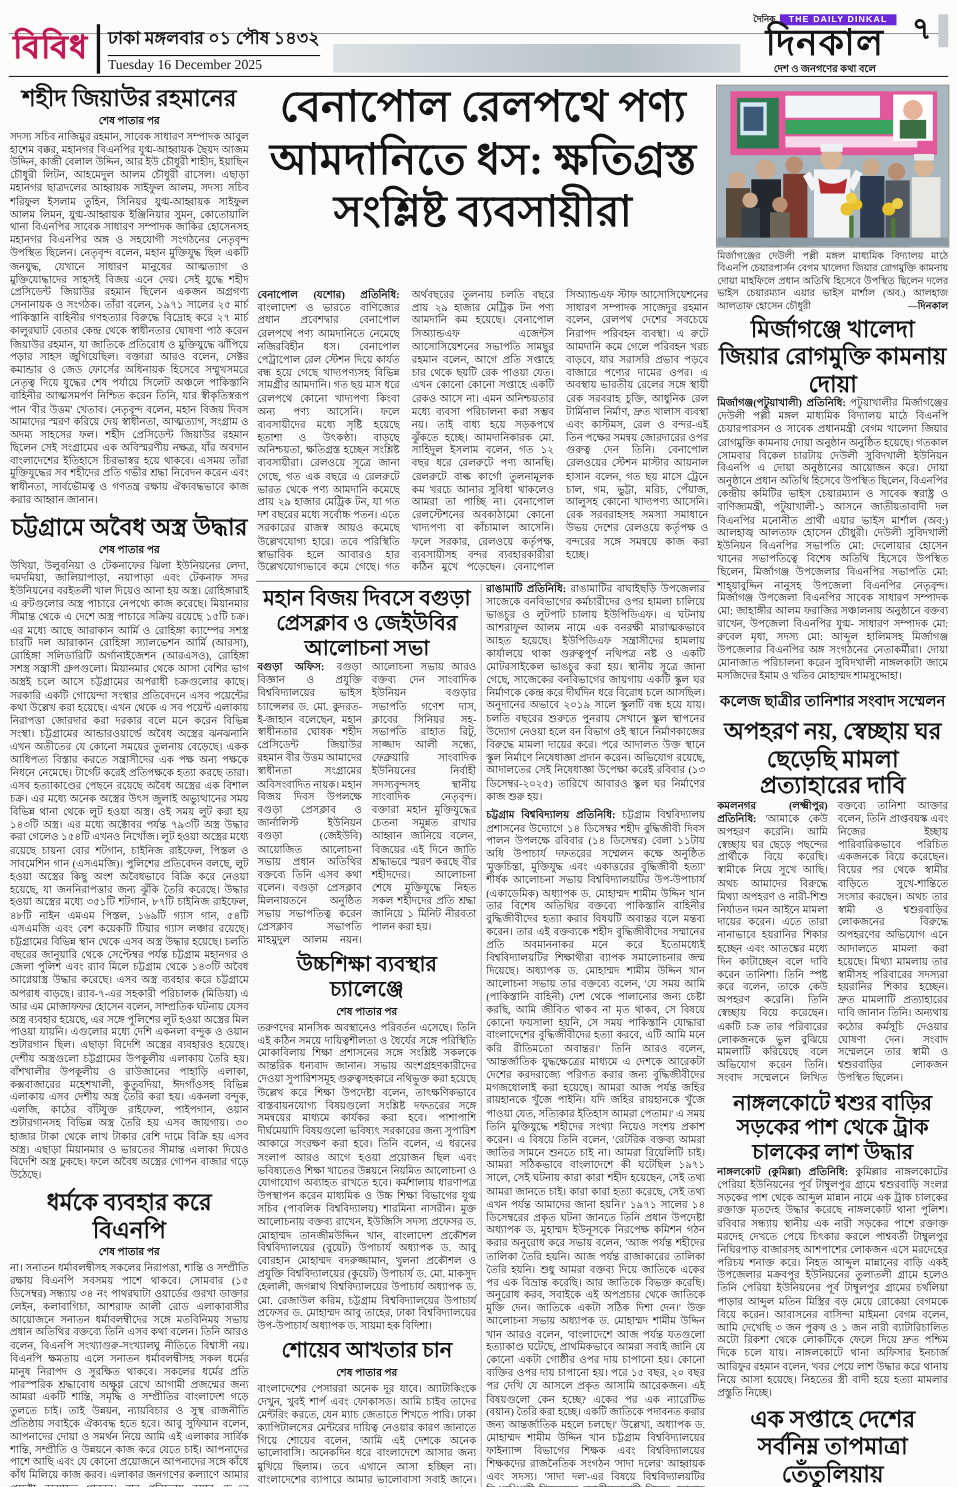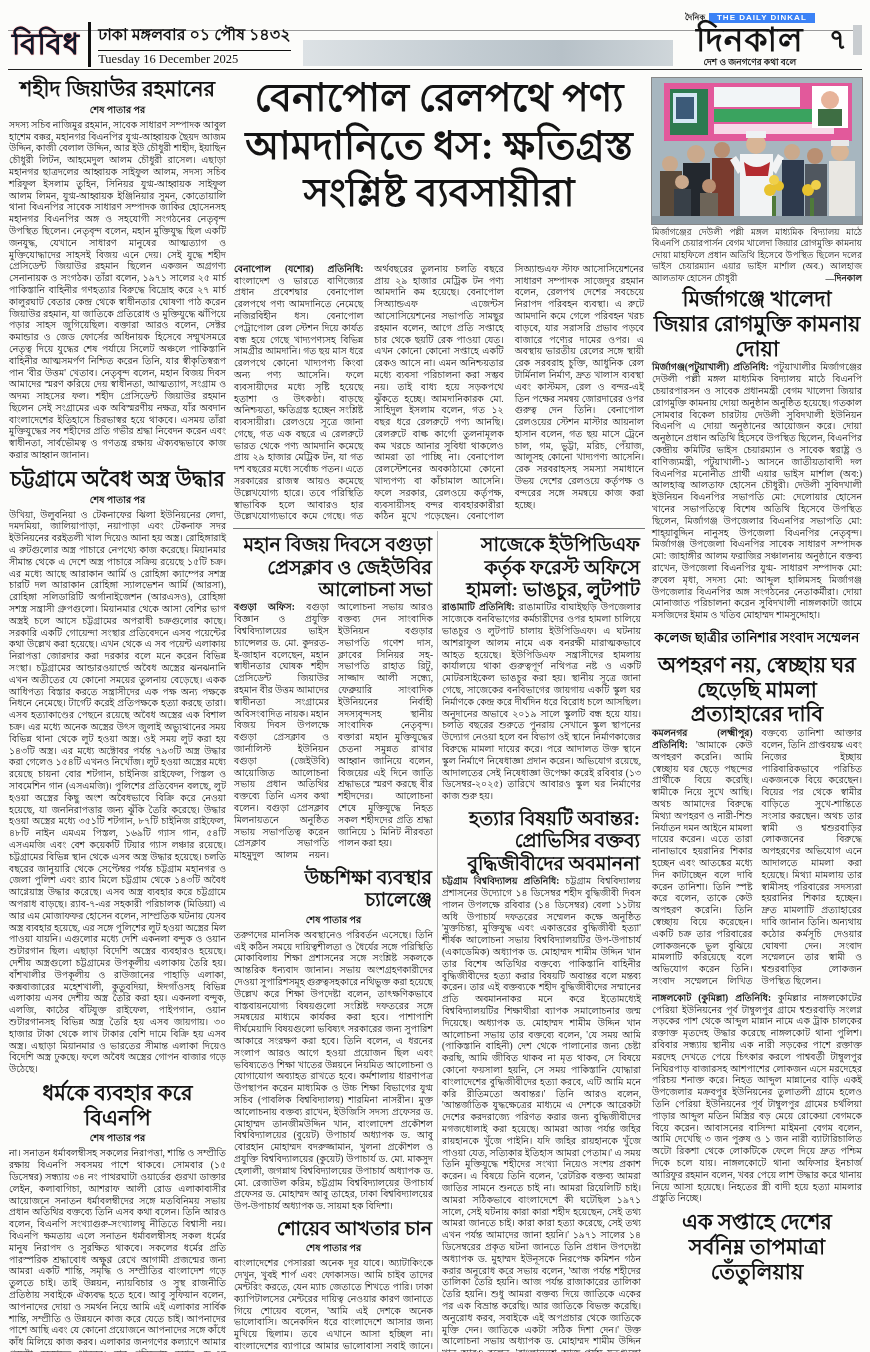--- a/index.html
+++ b/index.html
@@ -2,49 +2,49 @@
 <html lang="bn"><head>
 <meta charset="utf-8">
 <style>
   html,body{margin:0;padding:0;background:#e8e8e8;}
   .page{width:870px;height:1352px;margin:0 auto;background:#fcfcfa;color:#141414;
         font-family:"Liberation Serif","DejaVu Serif",serif;position:relative;overflow:hidden;}
   .top-rule{border-top:1px solid #9a9a9a;margin:30px 8px 0 8px;}
   
   .masthead{display:flex;align-items:flex-end;padding:2px 8px 0 8px;height:34px;}
   .mast-left{display:flex;align-items:center;}
-  .section-logo{font-size:29px;font-weight:bold;color:#0f172a;letter-spacing:1px;
+  .section-logo{font-size:29px;font-weight:bold;color:#be185d;letter-spacing:1px;
         line-height:1;padding:1px 4px;text-shadow:0 0 1px #c41010;}
   .date-block{border-left:3px solid #111;padding-left:7px;margin-left:4px;}
   .date-bn{font-size:16px;font-weight:bold;border-bottom:1px solid #111;padding-bottom:1px;}
   .date-en{font-size:12.5px;padding-top:1px;font-family:Liberation Serif, serif;}
   .ad-strip{flex:1;height:26px;margin:0 12px 1px 12px;
         background:linear-gradient(90deg,#dde2e5 0%,#c3ccd2 45%,#b7c1c8 70%,#cfd6da 100%);}
-  .mast-right{display:flex;align-items:center;margin-top:43px;}
+  .mast-right{display:flex;align-items:flex-start;margin-top:43px;}
   .brand{text-align:center;line-height:1;}
   .brand-top{display:flex;align-items:center;justify-content:flex-end;gap:4px;}
   .brand-prefix{font-size:8px;font-weight:bold;}
-  .brand-en{background:#3b82f6;color:#fff;font-size:8px;font-weight:bold;
+  .brand-en{background:#6d28d9;color:#fff;font-size:8px;font-weight:bold;
         font-family:"Liberation Sans",sans-serif;letter-spacing:1px;padding:1px 8px;}
   .brand-bn{font-size:33px;font-weight:bold;letter-spacing:1px;margin-top:1px;}
   .brand-tag{font-size:9px;font-weight:bold;margin-top:1px;}
   .page-num{font-size:28px;font-weight:bold;margin:0 6px 0 14px;line-height:1;}
   .edge-bar{width:9px;height:30px;background:#c9cdd0;}
   .mast-rule{border-top:1.5px solid #222;margin:2px 8px 4px 8px;}
   
   .content{display:flex;padding:0 8px;align-items:stretch;}
   .vrule{width:1px;background:#b5b5b5;margin:0 3px;}
   .col-left{width:219px;flex:none;}
   .col-mid{width:412px;flex:none;}
   .col-right{width:212px;flex:none;}
   
   .headline{font-weight:bold;text-align:center;line-height:1.18;margin:3px 2px 1px 2px;}
   .h-xl{font-size:39px;line-height:1.22;margin:0 0 4px 0;}
   .h-lg{font-size:21px;}
-  .h-md{font-size:19px;text-align:right;}
+  .h-md{font-size:19px;}
   .kicker{font-size:13.5px;font-weight:bold;text-align:center;margin:4px 0 0 0;}
   .cont{font-size:9.5px;font-weight:bold;text-align:center;margin:0 0 2px 0;}
   .body-text{font-size:9.3px;line-height:1.27;text-align:justify;margin:0 1px 5px 1px;}
   .byline{font-weight:bold;}
   .cols-3{column-count:3;column-gap:11px;margin-top:47px;}
   .cols-2{column-count:2;column-gap:9px;}
   .mid-rule{border-top:1px solid #777;margin:2px 0 2px 0;}
   .mid-split{display:flex;}
   .mid-a{width:201px;flex:none;}
   .mid-b{width:201px;flex:none;}
@@ -137,25 +137,23 @@
             <h2 class="headline h-md">২৪-কে ৭১-এর মুখোমুখি</h2>
             <div class="cont">শেষ পাতার পর</div>
 
           </article>
         </section>
 
         <div class="vrule"></div>
 
         <section class="mid-b">
           <article>
-            <h2 class="headline h-md">সাজেকে ইউপিডিএফ কর্তৃক ফরেস্ট অফিসে হামলা: ভাঙচুর, লুটপাট</h2>
             <p class="body-text"><span class="byline">রাঙামাটি প্রতিনিধি:</span> <span>রাঙামাটির বাঘাইছড়ি উপজেলার সাজেকে বনবিভাগের কর্মচারীদের ওপর হামলা চালিয়ে ভাঙচুর ও লুটপাট চালায় ইউপিডিএফ। এ ঘটনায় আশরাফুল আলম নামে এক বনরক্ষী মারাত্মকভাবে আহত হয়েছে। ইউপিডিএফ সন্ত্রাসীদের হামলায় কার্যালয়ে থাকা গুরুত্বপূর্ণ নথিপত্র নষ্ট ও একটি মোটরসাইকেল ভাঙচুর করা হয়। স্থানীয় সূত্রে জানা গেছে, সাজেকের বনবিভাগের জায়গায় একটি স্কুল ঘর নির্মাণকে কেন্দ্র করে দীর্ঘদিন ধরে বিরোধ চলে আসছিল। অনুদানের অভাবে ২০১৯ সালে স্কুলটি বন্ধ হয়ে যায়। চলতি বছরের শুরুতে পুনরায় সেখানে স্কুল স্থাপনের উদ্যোগ নেওয়া হলে বন বিভাগ ওই স্থানে নির্মাণকাজের বিরুদ্ধে মামলা দায়ের করে। পরে আদালত উক্ত স্থানে স্কুল নির্মাণে নিষেধাজ্ঞা প্রদান করেন। অভিযোগ রয়েছে, আদালতের সেই নিষেধাজ্ঞা উপেক্ষা করেই রবিবার (১৩ ডিসেম্বর-২০২৫) তারিখে আবারও স্কুল ঘর নির্মাণের কাজ শুরু হয়।</span></p>
           </article>
           <article>
-            <h2 class="headline h-md">হত্যার বিষয়টি অবান্তর: প্রোভিসির বক্তব্য বুদ্ধিজীবীদের অবমাননা</h2>
             <p class="body-text"><span class="byline">চট্টগ্রাম বিশ্ববিদ্যালয় প্রতিনিধি:</span> <span>চট্টগ্রাম বিশ্ববিদ্যালয় প্রশাসনের উদ্যোগে ১৪ ডিসেম্বর শহীদ বুদ্ধিজীবী দিবস পালন উপলক্ষে রবিবার (১৪ ডিসেম্বর) বেলা ১১টায় অধি উপাচার্য দফতরের সম্মেলন কক্ষে অনুষ্ঠিত 'মুক্তচিন্তা, মুক্তিযুদ্ধ এবং একাত্তরের বুদ্ধিজীবী হত্যা' শীর্ষক আলোচনা সভায় বিশ্ববিদ্যালয়টির উপ-উপাচার্য (একাডেমিক) অধ্যাপক ড. মোহাম্মদ শামীম উদ্দিন খান তার বিশেষ অতিথির বক্তব্যে পাকিস্তানি বাহিনীর বুদ্ধিজীবীদের হত্যা করার বিষয়টি অবান্তর বলে মন্তব্য করেন। তার এই বক্তব্যকে শহীদ বুদ্ধিজীবীদের সম্মানের প্রতি অবমাননাকর মনে করে ইতোমধ্যেই বিশ্ববিদ্যালয়টির শিক্ষাথীরা ব্যাপক সমালোচনার জন্ম দিয়েছে। অধ্যাপক ড. মোহাম্মদ শামীম উদ্দিন খান আলোচনা সভায় তার বক্তব্যে বলেন, 'যে সময় আমি (পাকিস্তানি বাহিনী) দেশ থেকে পালানোর জন্য চেষ্টা করছি, আমি জীবিত থাকব না মৃত থাকব, সে বিষয়ে কোনো ফয়সালা হয়নি, সে সময় পাকিস্তানি যোদ্ধারা বাংলাদেশের বুদ্ধিজীবীদের হত্যা করবে, এটি আমি মনে করি রীতিমতো অবান্তর।' তিনি আরও বলেন, 'আন্তর্জাতিক যুদ্ধক্ষেত্রের মাধ্যমে এ দেশকে আরেকটা দেশের করদরাজ্যে পরিণত করার জন্য বুদ্ধিজীবীদের মগজধোলাই করা হয়েছে। আমরা আজ পর্যন্ত জহির রায়হানকে খুঁজে পাইনি। যদি জহির রায়হানকে খুঁজে পাওয়া যেত, সত্যিকার ইতিহাস আমরা পেতাম।' এ সময় তিনি মুক্তিযুদ্ধে শহীদের সংখ্যা নিয়েও সংশয় প্রকাশ করেন। এ বিষয়ে তিনি বলেন, 'রেটরিক বক্তব্য আমরা জাতির সামনে শুনতে চাই না। আমরা রিয়েলিটি চাই। আমরা সঠিকভাবে বাংলাদেশে কী ঘটেছিল ১৯৭১ সালে, সেই ঘটনায় কারা কারা শহীদ হয়েছেন, সেই তথ্য আমরা জানতে চাই। কারা কারা হত্যা করেছে, সেই তথ্য এখন পর্যন্ত আমাদের জানা হয়নি।' ১৯৭১ সালের ১৪ ডিসেম্বরের প্রকৃত ঘটনা জানতে তিনি প্রধান উপদেষ্টা অধ্যাপক ড. মুহাম্মদ ইউনূসকে নিরপেক্ষ কমিশন গঠন করার অনুরোধ করে সভায় বলেন, 'আজ পর্যন্ত শহীদের তালিকা তৈরি হয়নি। আজ পর্যন্ত রাজাকারের তালিকা তৈরি হয়নি। শুধু আমরা বক্তব্য দিয়ে জাতিকে একের পর এক বিভ্রান্ত করেছি। আর জাতিকে বিভক্ত করেছি। অনুরোধ করব, সবাইকে এই অপপ্রচার থেকে জাতিকে মুক্তি দেন। জাতিকে একটা সঠিক দিশা দেন।' উক্ত আলোচনা সভায় অধ্যাপক ড. মোহাম্মদ শামীম উদ্দিন খান আরও বলেন, 'বাংলাদেশে আজ পর্যন্ত যতগুলো হত্যাকাণ্ড ঘটেছে, প্রাথমিকভাবে আমরা সবাই জানি যে কোনো একটা গোষ্ঠীর ওপর দায় চাপানো হয়। কোনো ব্যক্তির ওপর দায় চাপানো হয়। পরে ১৫ বছর, ২০ বছর পর দেখি যে আসলে প্রকৃত আসামি আরেকজন। এই বিষয়গুলো কেন হচ্ছে? একের পর এক ন্যারেটিভ (বয়ান) তৈরি করা হচ্ছে। একটি জাতিকে পদাবনত করার জন্য আন্তর্জাতিক মহলে চলছে।' উল্লেখ্য, অধ্যাপক ড. মোহাম্মদ শামীম উদ্দিন খান চট্টগ্রাম বিশ্ববিদ্যালয়ের ফাইন্যান্স বিভাগের শিক্ষক এবং বিশ্ববিদ্যালয়ের শিক্ষকদের রাজনৈতিক সংগঠন 'সাদা দলের' আহ্বায়ক এবং সদস্য। 'সাদা দল'-এর বিষয়ে বিশ্ববিদ্যালয়টির বিএনপিপন্থী শিক্ষকদের 'জাতীয়তাবাদী শিক্ষক ফোরাম' এর মন্তব্য, এটি বাংলাদেশ জামায়াতে ইসলামীর পরিচালিত জামায়াতপন্থী শিক্ষকদের একটি সংগঠন। চট্টগ্রাম বিশ্ববিদ্যালয়ের উপাচার্য দফতরের সম্মেলন কক্ষে অনুষ্ঠিত মুক্তচিন্তা, মুক্তিযুদ্ধ এবং একাত্তরের বুদ্ধিজীবী হত্যা শীর্ষক আলোচনা সভায় প্রধান অতিথি হিসেবে উপস্থিত ছিলেন বিশ্ববিদ্যালয়টির উপাচার্য প্রফেসর ড. মুহাম্মদ ইয়াহইয়া আখতার এবং অনুষ্ঠানে সভাপতিত্ব করেন উপ-উপাচার্য (প্রশাসন) ও অনুষ্ঠানের আহ্বায়ক প্রফেসর ড. মো: কামাল উদ্দিন। এছাড়াও আলোচনা সভায় উপস্থিত ছিলেন চবির বিজ্ঞান অনুষদের ডিন অধ্যাপক ড. মোহাম্মদ আল-আমীন, রেজিস্ট্রার (ভারপ্রাপ্ত) অধ্যাপক ড. মোহাম্মদ সাইফুল ইসলাম, প্রক্টর অধ্যাপক ড. হোসেন শহীদ সরওয়ার্দী, চাকসুর ভিপি ইব্রাহীম হোসেন রনি, জিএস সাইদ বিন হাবিব, এজিএস অহিদুর রহমান ফৌফিকসহ আরও অনেকে।</span></p>
           </article>
         </section>
       </div>
     </section>
 
     <div class="vrule"></div>
 
     <section class="col-right">
 
@@ -214,20 +212,21 @@
         <p class="body-text"><span class="byline">মির্জাগঞ্জ(পটুয়াখালী) প্রতিনিধি:</span> <span>পটুয়াখালীর মির্জাগঞ্জের দেউলী পল্লী মঙ্গল মাধ্যমিক বিদ্যালয় মাঠে বিএনপি চেয়ারপারসন ও সাবেক প্রধানমন্ত্রী বেগম খালেদা জিয়ার রোগমুক্তি কামনায় দোয়া অনুষ্ঠান অনুষ্ঠিত হয়েছে। গতকাল সোমবার বিকেল চারটায় দেউলী সুবিদখালী ইউনিয়ন বিএনপি এ দোয়া অনুষ্ঠানের আয়োজন করে। দোয়া অনুষ্ঠানে প্রধান অতিথি হিসেবে উপস্থিত ছিলেন, বিএনপির কেন্দ্রীয় কমিটির ভাইস চেয়ারম্যান ও সাবেক স্বরাষ্ট্র ও বাণিজ্যমন্ত্রী, পটুয়াখালী-১ আসনে জাতীয়তাবাদী দল বিএনপির মনোনীত প্রার্থী এয়ার ভাইস মার্শাল (অব:) আলহাজ্ব আলতাফ হোসেন চৌধুরী। দেউলী সুবিদখালী ইউনিয়ন বিএনপির সভাপতি মো: দেলোয়ার হোসেন খানের সভাপতিত্বে বিশেষ অতিথি হিসেবে উপস্থিত ছিলেন, মির্জাগঞ্জ উপজেলার বিএনপির সভাপতি মো: শাহ্‌য়াবুদ্দিন নানুসহ উপজেলা বিএনপির নেতৃবৃন্দ। মির্জাগঞ্জ উপজেলা বিএনপির সাবেক সাধারণ সম্পাদক মো: জাহাঙ্গীর আলম ফরাজির সঞ্চালনায় অনুষ্ঠানে বক্তব্য রাখেন, উপজেলা বিএনপির যুগ্ম- সাধারণ সম্পাদক মো: রুবেল মৃধা, সদস্য মো: আব্দুল হালিমসহ মির্জাগঞ্জ উপজেলার বিএনপির অঙ্গ সংগঠনের নেতাকর্মীরা। দোয়া মোনাজাত পরিচালনা করেন সুবিদখালী নাঙ্গলকাটা জামে মসজিদের ইমাম ও খতিব মোহাম্মদ শামসুদ্দোহা।</span></p>
       </article>
 
       <article>
         <div class="kicker">কলেজ ছাত্রীর তানিশার সংবাদ সম্মেলন</div>
         <h2 class="headline h-lg">অপহরণ নয়, স্বেচ্ছায় ঘর ছেড়েছি মামলা প্রত্যাহারের দাবি</h2>
         <p class="body-text cols-2"><span class="byline">কমলনগর (লক্ষ্মীপুর) প্রতিনিধি:</span> <span>'আমাকে কেউ অপহরণ করেনি। আমি স্বেচ্ছায় ঘর ছেড়ে পছন্দের প্রার্থীকে বিয়ে করেছি। স্বামীকে নিয়ে সুখে আছি। অথচ আমাদের বিরুদ্ধে মিথ্যা অপহরণ ও নারী-শিশু নির্যাতন দমন আইনে মামলা দায়ের করেন। এতে তারা নানাভাবে হয়রানির শিকার হচ্ছেন এবং আতঙ্কের মধ্যে দিন কাটাচ্ছেন বলে দাবি করেন তানিশা। তিনি স্পষ্ট করে বলেন, তাকে কেউ অপহরণ করেনি। তিনি স্বেচ্ছায় বিয়ে করেছেন। একটি চক্র তার পরিবারের লোকজনকে ভুল বুঝিয়ে মামলাটি করিয়েছে বলে অভিযোগ করেন তিনি। সংবাদ সম্মেলনে লিখিত বক্তব্যে তানিশা আক্তার বলেন, তিনি প্রাপ্তবয়স্ক এবং নিজের ইচ্ছায় পারিবারিকভাবে পরিচিত একজনকে বিয়ে করেছেন। বিয়ের পর থেকে স্বামীর বাড়িতে সুখে-শান্তিতে সংসার করছেন। অথচ তার স্বামী ও শ্বশুরবাড়ির লোকজনের বিরুদ্ধে অপহরণের অভিযোগ এনে আদালতে মামলা করা হয়েছে। মিথ্যা মামলায় তার স্বামীসহ পরিবারের সদস্যরা হয়রানির শিকার হচ্ছেন। দ্রুত মামলাটি প্রত্যাহারের দাবি জানান তিনি। অন্যথায় কঠোর কর্মসূচি দেওয়ার ঘোষণা দেন। সংবাদ সম্মেলনে তার স্বামী ও শ্বশুরবাড়ির লোকজন উপস্থিত ছিলেন।</span></p>
       </article>
 
       <article>
+        <h2 class="headline h-md">নাঙ্গলকোটে শ্বশুর বাড়ির সড়কের পাশ থেকে ট্রাক চালকের লাশ উদ্ধার</h2>
         <p class="body-text"><span class="byline">নাঙ্গলকোট (কুমিল্লা) প্রতিনিধি:</span> <span>কুমিল্লার নাঙ্গলকোটের পেরিয়া ইউনিয়নের পূর্ব টাম্বুলপুর গ্রামে শ্বশুরবাড়ি সংলগ্ন সড়কের পাশ থেকে আব্দুল মান্নান নামে এক ট্রাক চালকের রক্তাক্ত মৃতদেহ উদ্ধার করেছে নাঙ্গলকোট থানা পুলিশ। রবিবার সন্ধ্যায় স্থানীয় এক নারী সড়কের পাশে রক্তাক্ত মরদেহ দেখতে পেয়ে চিৎকার করলে পাশ্ববর্তী টাম্বুলপুর নিঘিরপাড় বাজারসহ আশপাশের লোকজন এসে মরদেহের পরিচয় শনাক্ত করে। নিহত আব্দুল মান্নানের বাড়ি একই উপজেলার মক্রবপুর ইউনিয়নের তুলাতলী গ্রামে হলেও তিনি পেরিয়া ইউনিয়নের পূর্ব টাম্বুলপুর গ্রামের চর্থলিয়া পাড়ার আব্দুল মতিন মিস্ত্রির বড় মেয়ে রোকেয়া বেগমকে বিয়ে করেন। আবাসনের বাসিন্দা মাইমনা বেগম বলেন, আমি দেখেছি ৩ জন পুরুষ ও ১ জন নারী ব্যাটারিচালিত অটো রিকশা থেকে লোকটিকে ফেলে দিয়ে দ্রুত পশ্চিম দিকে চলে যায়। নাঙ্গলকোটে থানা অফিসার ইনচার্জ আরিফুর রহমান বলেন, খবর পেয়ে লাশ উদ্ধার করে থানায় নিয়ে আসা হয়েছে। নিহতের স্ত্রী বাদী হয়ে হত্যা মামলার প্রস্তুতি নিচ্ছে।</span></p>
       </article>
 
       <article>
         <h2 class="headline h-lg">এক সপ্তাহে দেশের সর্বনিম্ন তাপমাত্রা তেঁতুলিয়ায়</h2>
 
       </article>
 
     </section>
   </main>

